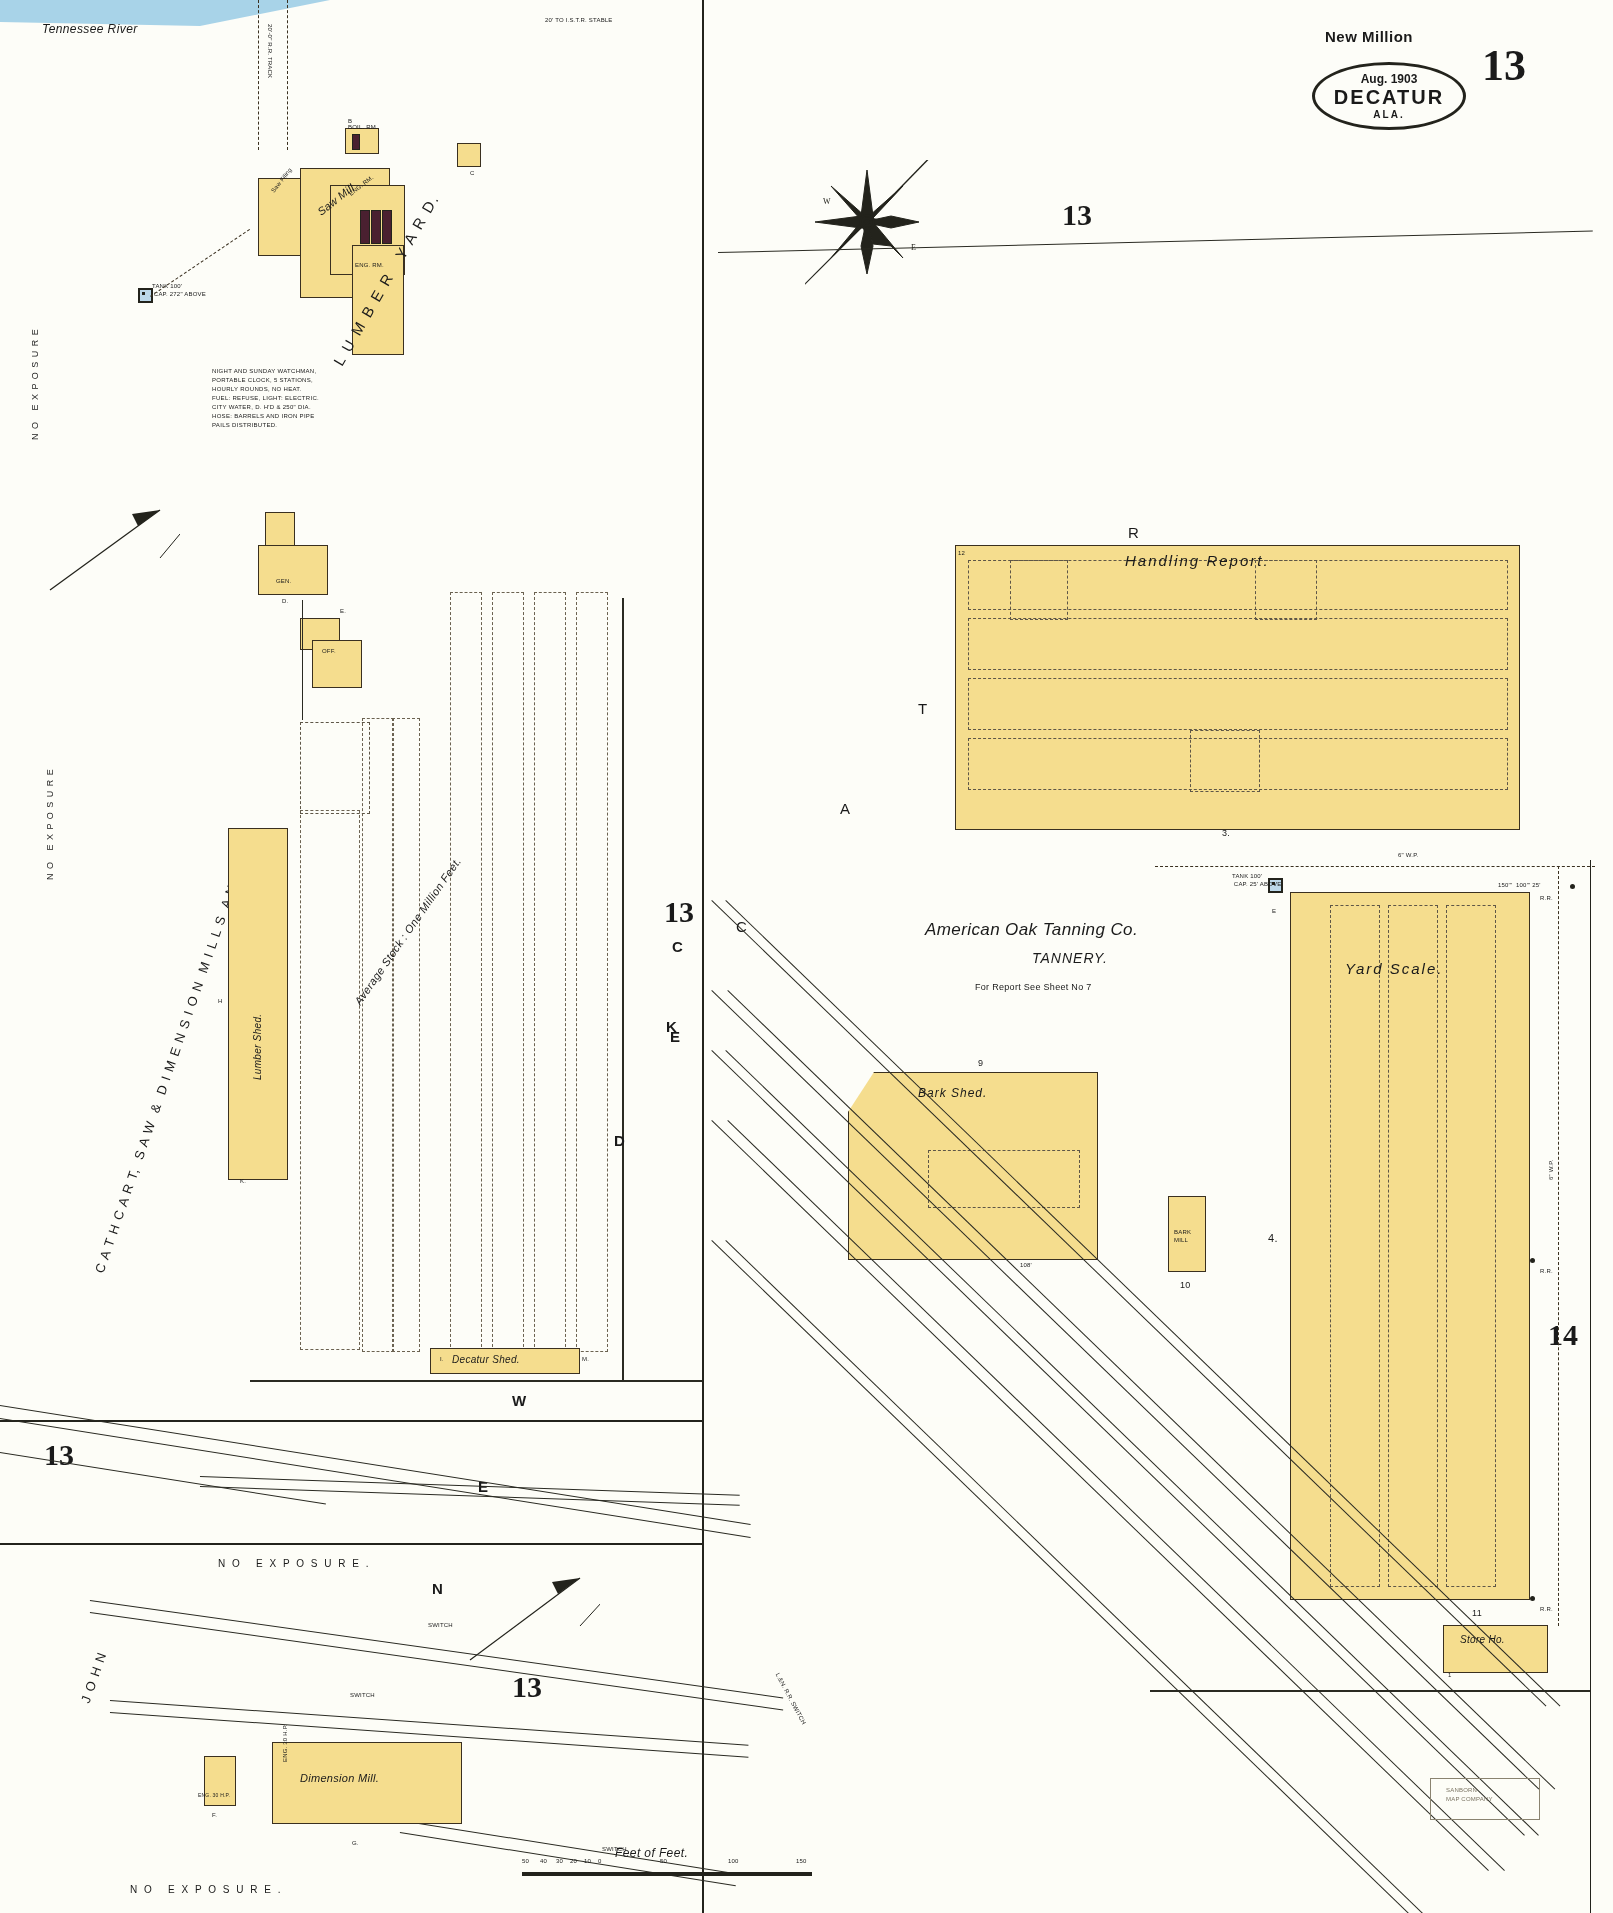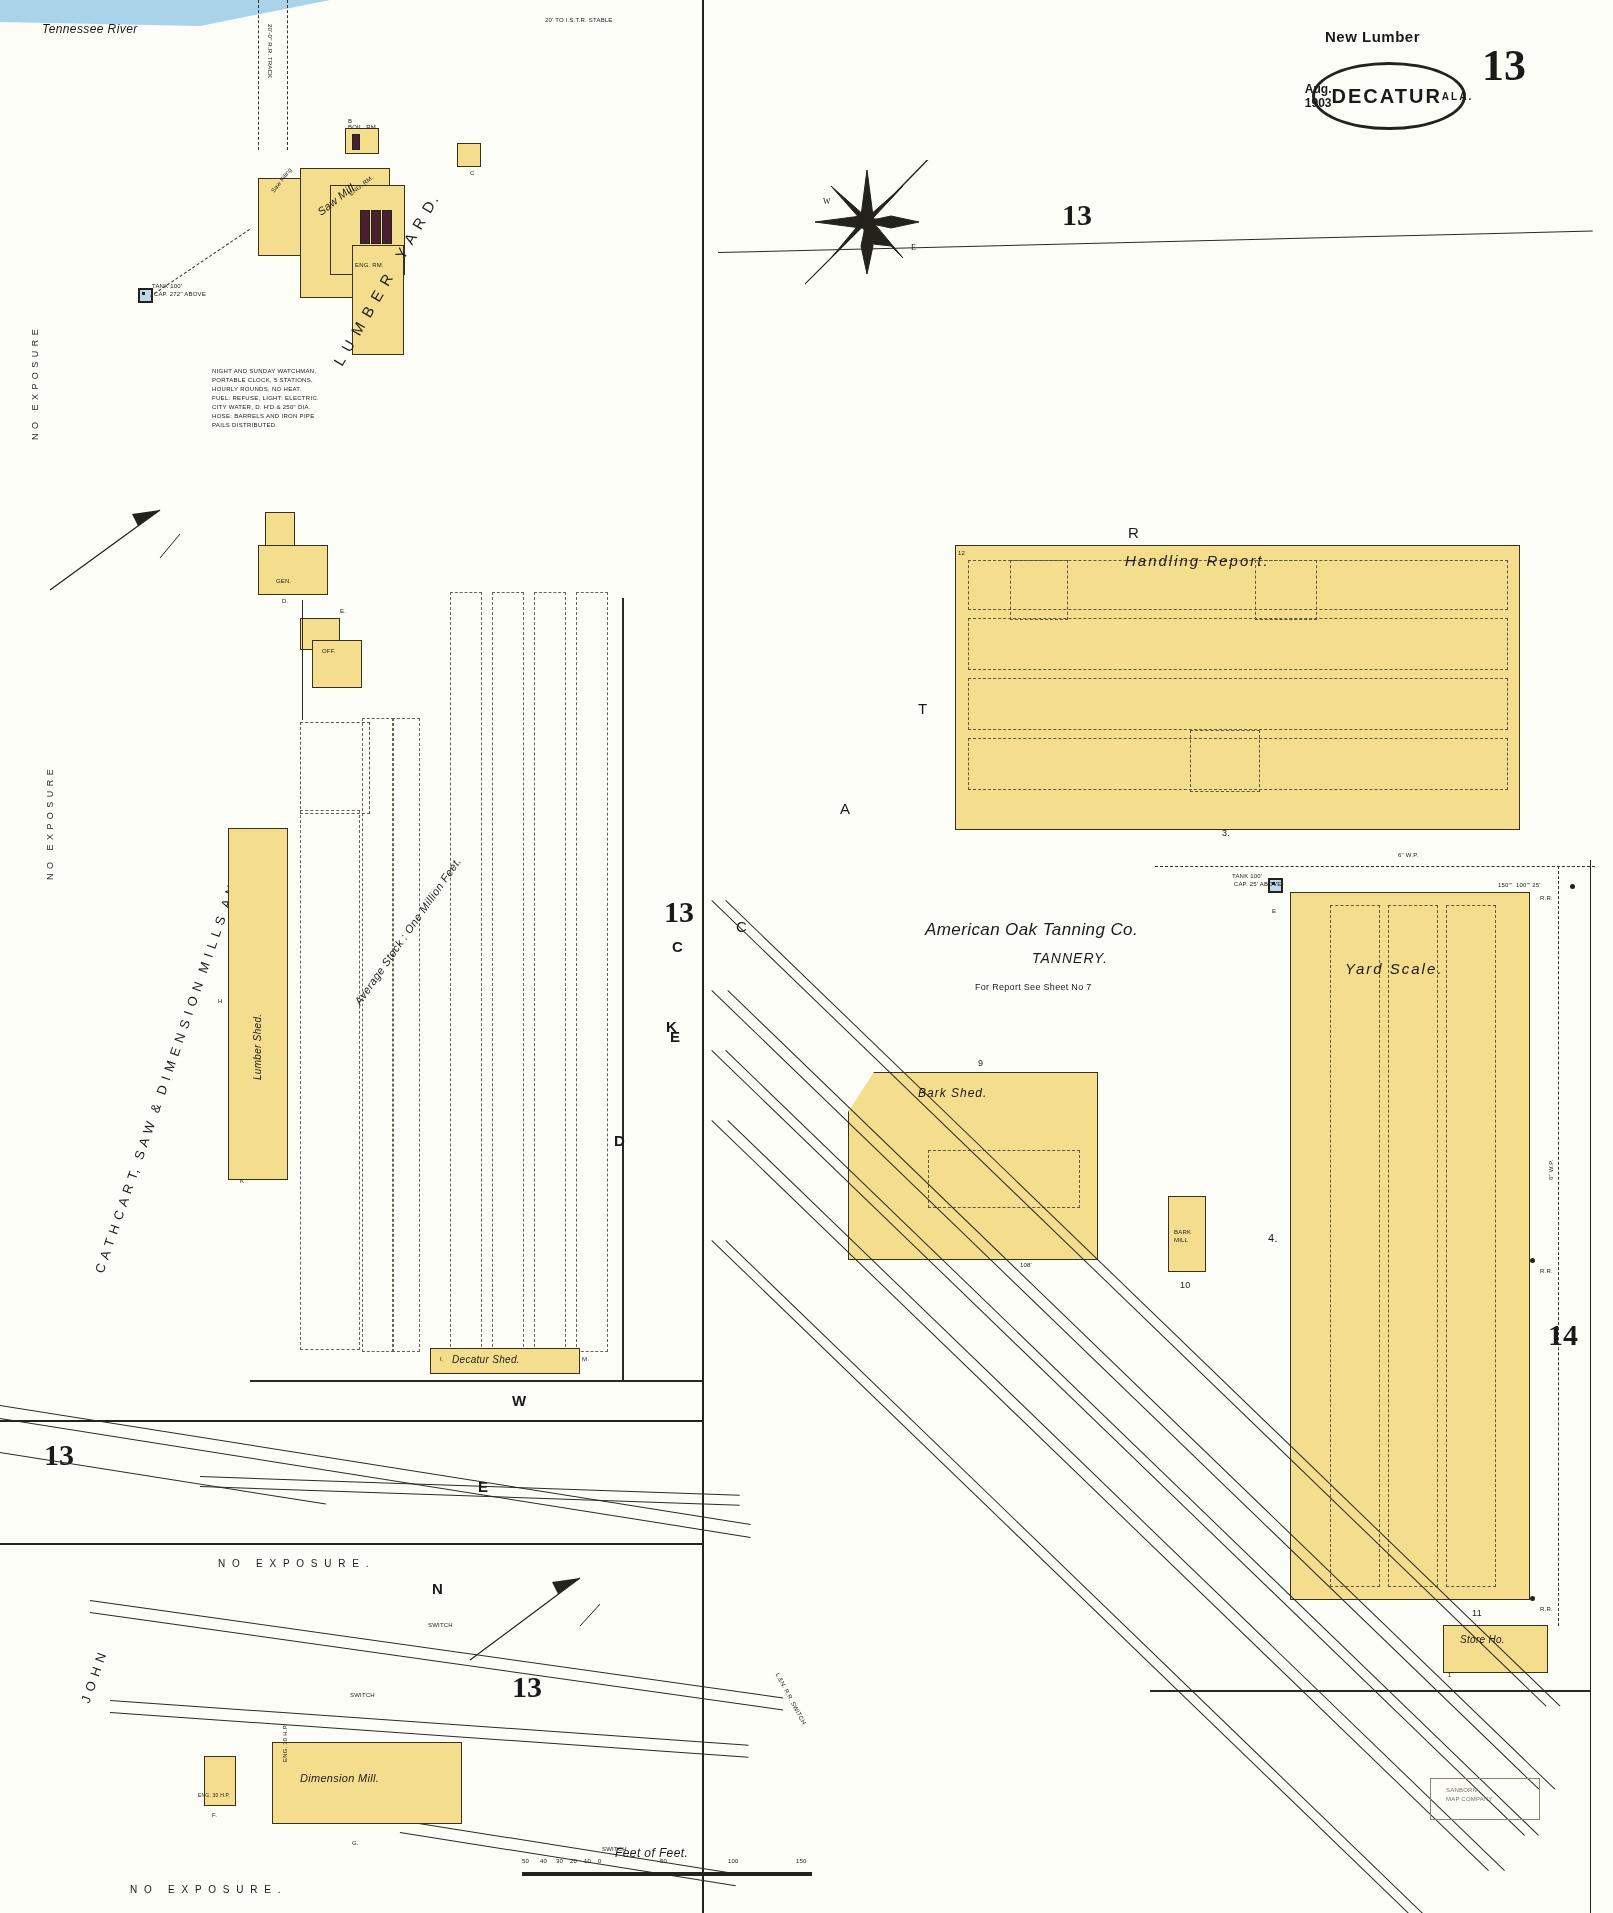--- a/index.html
+++ b/index.html
@@ -26,21 +26,21 @@
   
   .border-v{position:absolute;width:2px;background:#23231c;}
   .border-h{position:absolute;height:2px;background:#23231c;}
 
   
   .river{position:absolute;background:#a8d3e8;}
 
   
   .stamp{
     position:absolute;width:148px;height:62px;border:3px solid #23231c;border-radius:50%/50%;
-    display:flex;align-items:center;justify-content:center;
+    display:flex;flex-direction:column;align-items:center;justify-content:center;
     background:transparent;
   }
   .stamp .s1{font-size:12px;font-weight:bold;}
   .stamp .s2{font-size:20px;font-weight:bold;letter-spacing:2px;}
   .stamp .s3{font-size:10px;font-weight:bold;letter-spacing:2px;}
 
   .bignum{position:absolute;font-size:44px;font-weight:bold;font-family:"Liberation Serif",serif;}
   .midnum{position:absolute;font-size:22px;font-weight:bold;font-family:"Liberation Serif",serif;}
 
   
@@ -64,21 +64,21 @@
 <div class="sheet">
 
   <div class="border-v" style="left:702px;top:0;height:1913px;"></div>
   <div class="border-h" style="left:0;top:1420px;width:702px;"></div>
   <div class="border-h" style="left:0;top:1543px;width:702px;"></div>
   <div class="border-v" style="left:1590px;top:860px;height:1053px;width:1px;"></div>
 
   <div class="river" style="left:0;top:0;width:330px;height:26px;clip-path:polygon(0 0,330px 0,200px 26px,0 22px);"></div>
   <div class="txt ital" style="left:42px;top:22px;font-size:12px;">Tennessee River</div>
 
-  <div class="txt bld" style="left:1325px;top:28px;font-size:15px;letter-spacing:.5px;">New Lumber</div>
+  <div class="txt bld" style="left:1325px;top:28px;font-size:15px;letter-spacing:.5px;">New Million</div>
   <div class="bignum" style="left:1482px;top:40px;">13</div>
 
   <div class="stamp" style="left:1312px;top:62px;">
     <div class="s1">Aug. 1903</div>
     <div class="s2">DECATUR</div>
     <div class="s3">ALA.</div>
   </div>
 
   <div class="compass" style="left:805px;top:160px;">
     <svg width="190" height="190" viewBox="0 0 190 190">

